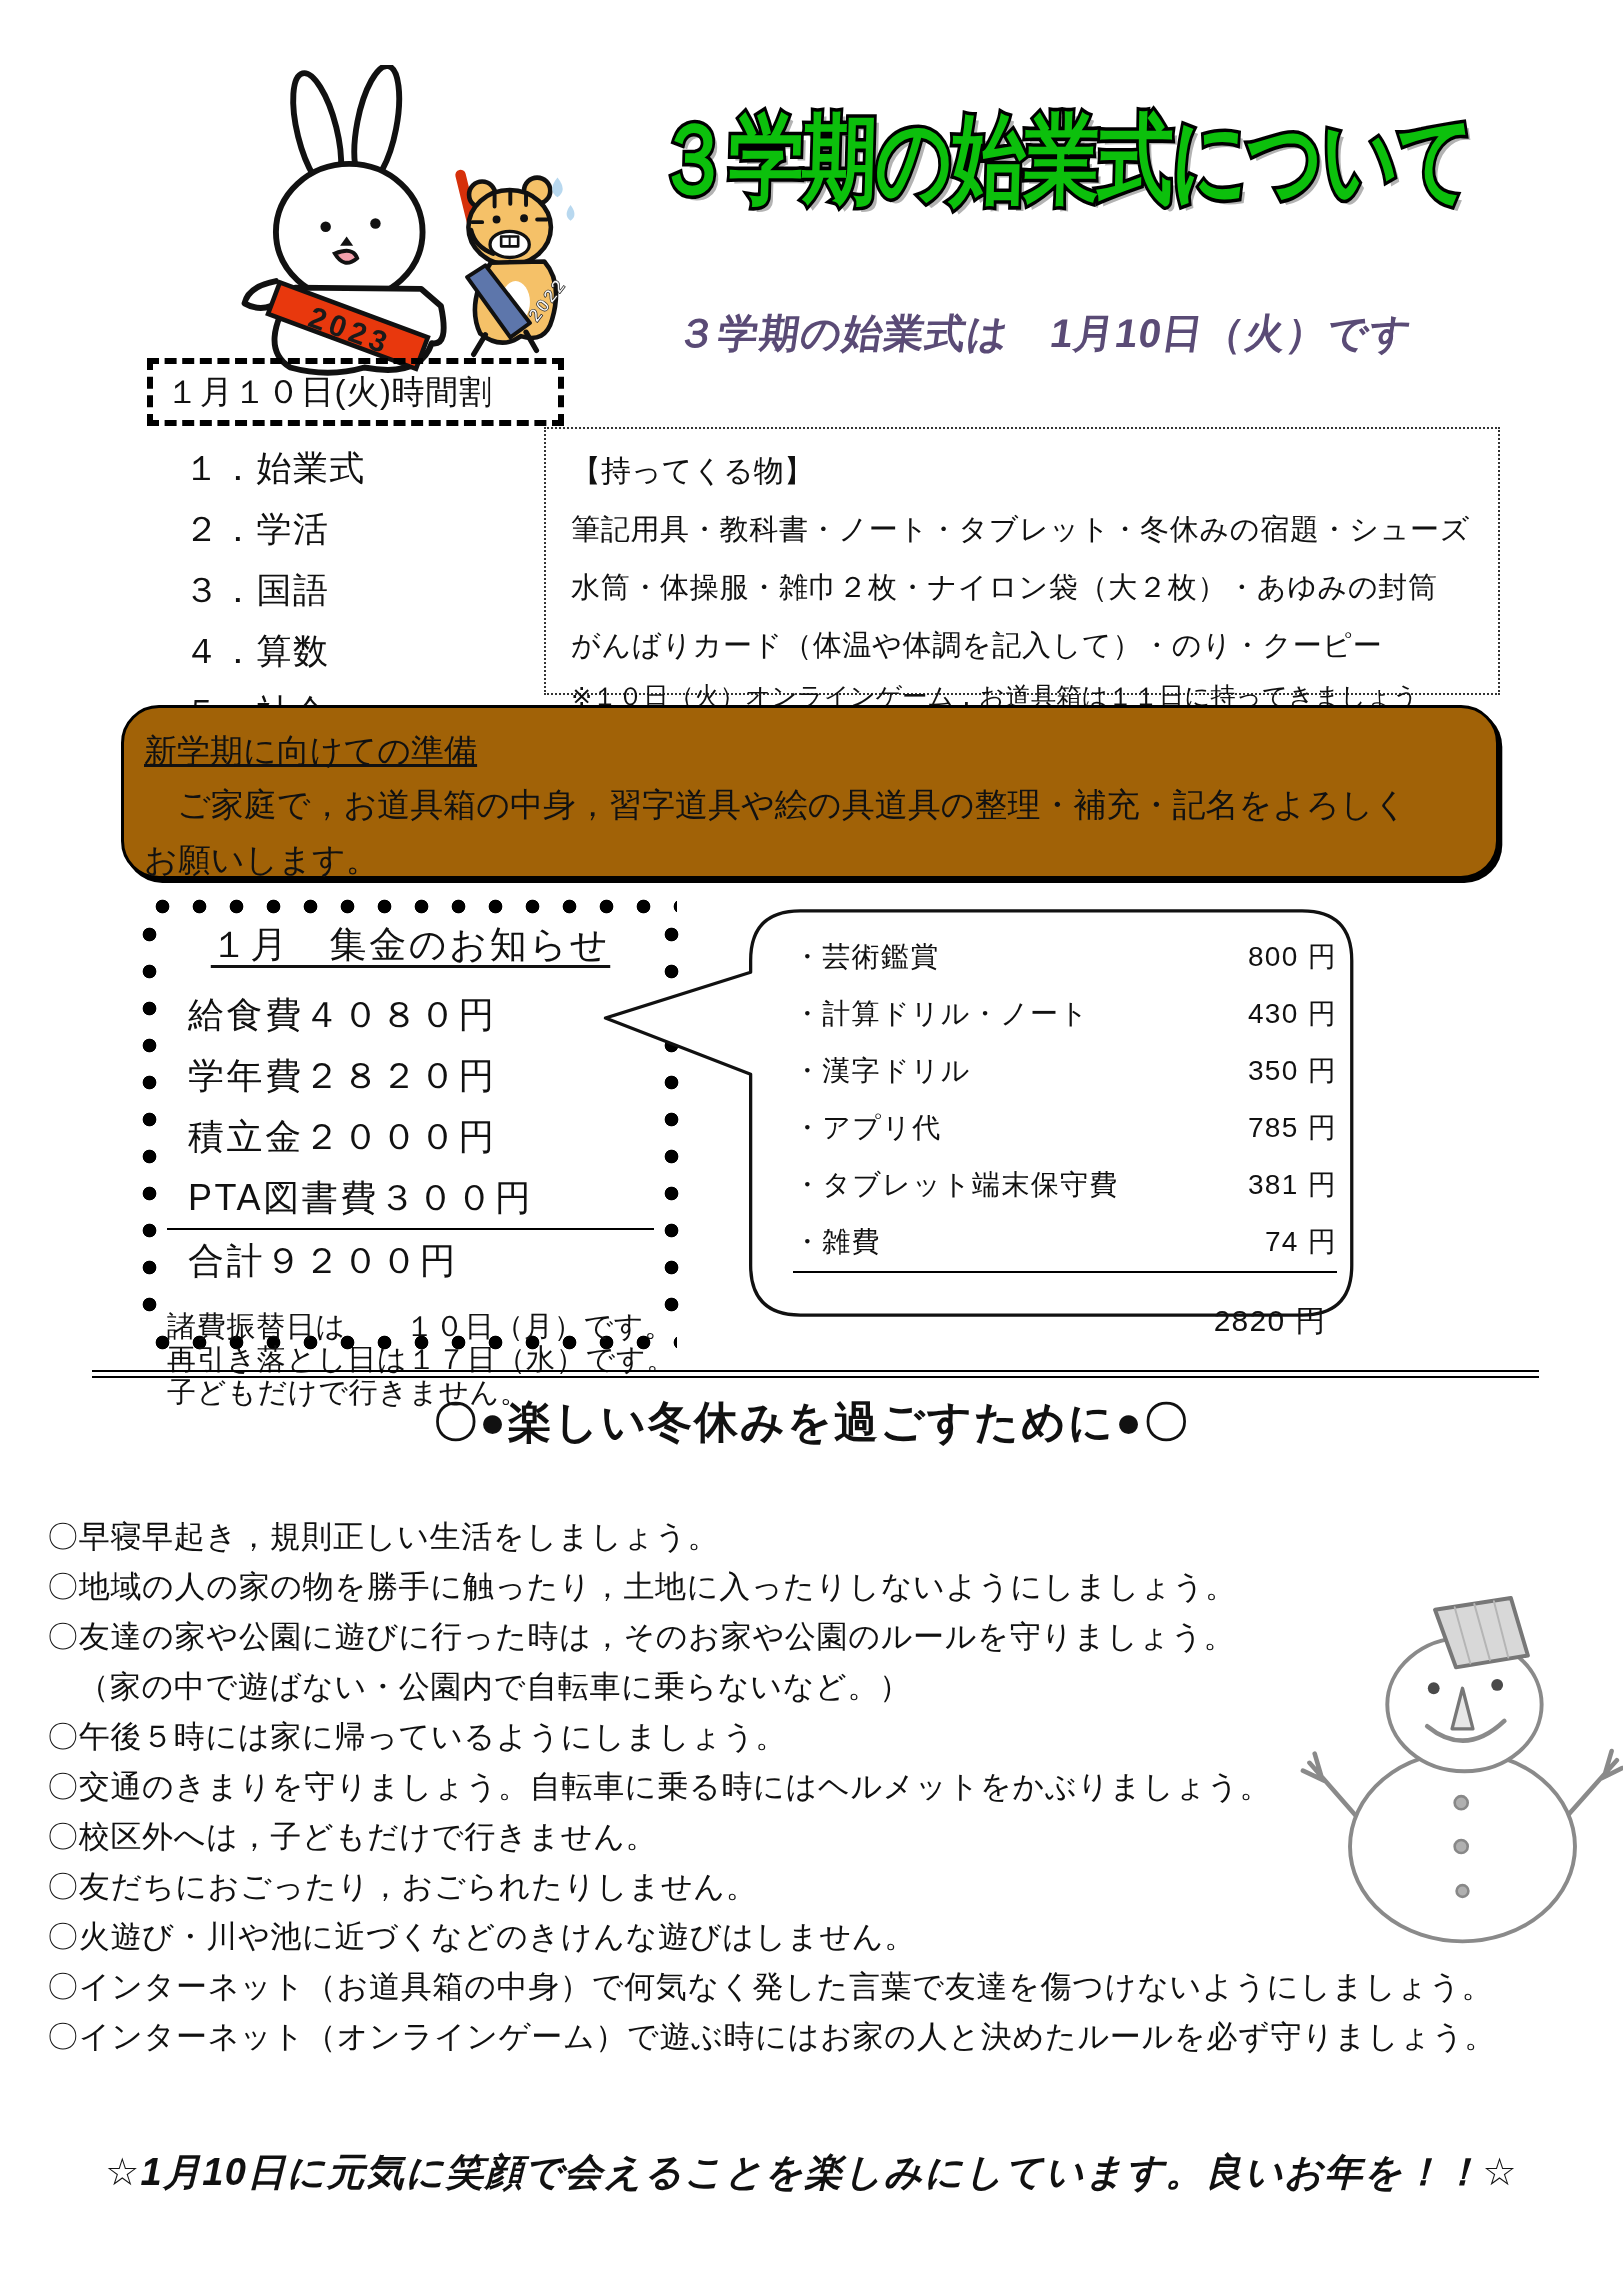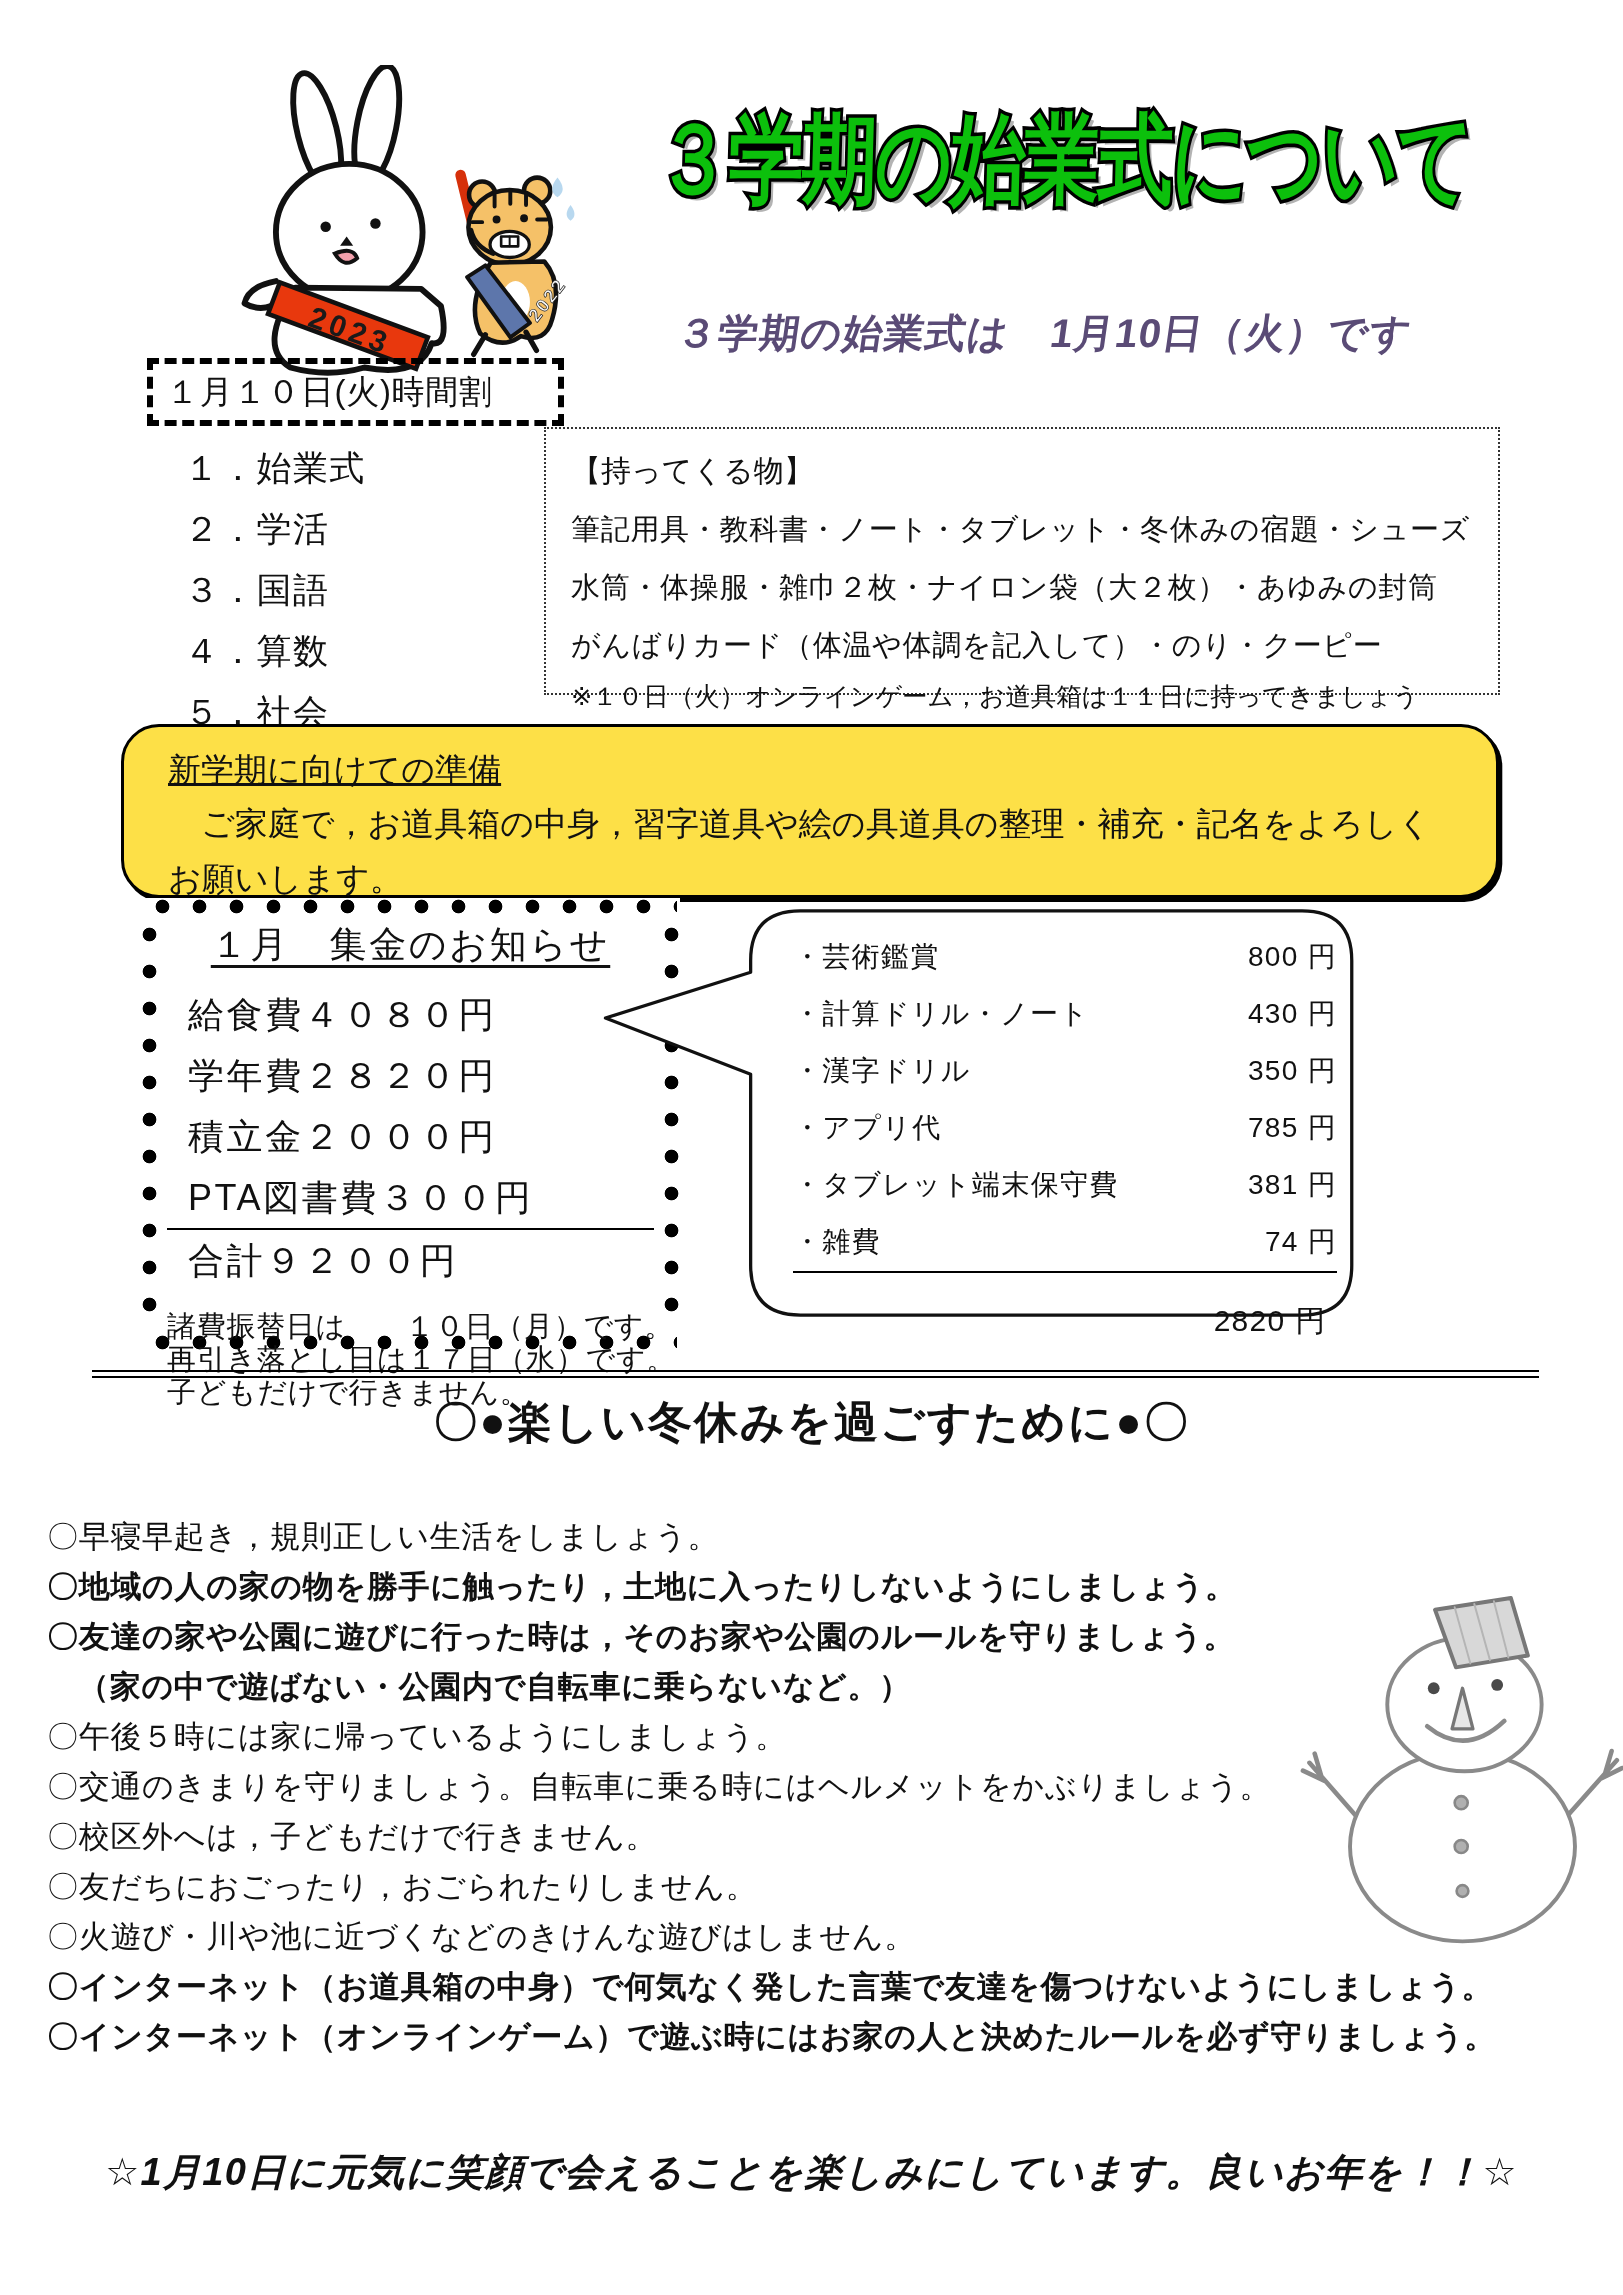--- a/index.html
+++ b/index.html
@@ -37,23 +37,23 @@
   .bring-box {
     left:544px; top:427px; width:956px; height:268px;
     border:2px dotted #333; padding:13px 25px 0 25px;
   }
   .bring-title { font-size:30px; line-height:58px; }
   .bring-line  { font-size:29px; line-height:58px; letter-spacing:0.7px; white-space:nowrap; }
   .bring-note  { font-size:25.5px; line-height:39px; margin-top:2.6px; white-space:nowrap; }
 
   
   .prep-box {
-    left:121px; top:724px; width:1378px; height:174px;
+    left:121px; top:705px; width:1378px; height:174px;
     border:3.3px solid #000; border-radius:38px; box-shadow:3.3px 3.9px 0 #000;
-    padding:17px 37px 0 44px; background:#fde047;
+    padding:17px 37px 0 20px; background:#a16207;
   }
   .prep-title { font-size:33px; line-height:52px; text-decoration:underline; white-space:nowrap; }
   .prep-line  { font-size:33px; line-height:55px; white-space:nowrap; }
 
   
   .money-box { left:141px; top:898px; width:539px; height:453px; background:#fff; }
   .dot-h {
     position:absolute; left:2.6px; right:2.6px; height:17px;
     background-image:radial-gradient(circle, #000 6.5px, transparent 7.2px);
     background-size:37px 17px; background-repeat:repeat-x;
@@ -87,21 +87,21 @@
 
   
   .divider { left:92px; top:1370px; width:1447px; height:7.9px;
              border-top:2.6px solid #000; border-bottom:2.6px solid #000; }
   .winter-heading {
     left:0; top:1393px; width:100%; text-align:center;
     font-size:44px; font-weight:bold; letter-spacing:2px; white-space:nowrap;
   }
   .rules { left:47px; top:1512px; width:1570px; }
   .rule { font-size:31px; line-height:50px; letter-spacing:0.7px; white-space:nowrap; }
-  .rule.bold { font-weight:bold; }
+  .rule.bold { font-weight:normal; }
   .rule.indent { padding-left:31px; }
 
   .closing {
     left:0; top:2147px; width:100%; text-align:center;
     font-size:38px; font-weight:bold; font-style:italic; letter-spacing:1.3px; white-space:nowrap;
   }
 
   .illu { left:230px; top:65px; }
   .snowman { left:1299px; top:1565px; }
   svg text { font-family:"Liberation Sans","DejaVu Sans",sans-serif; }

